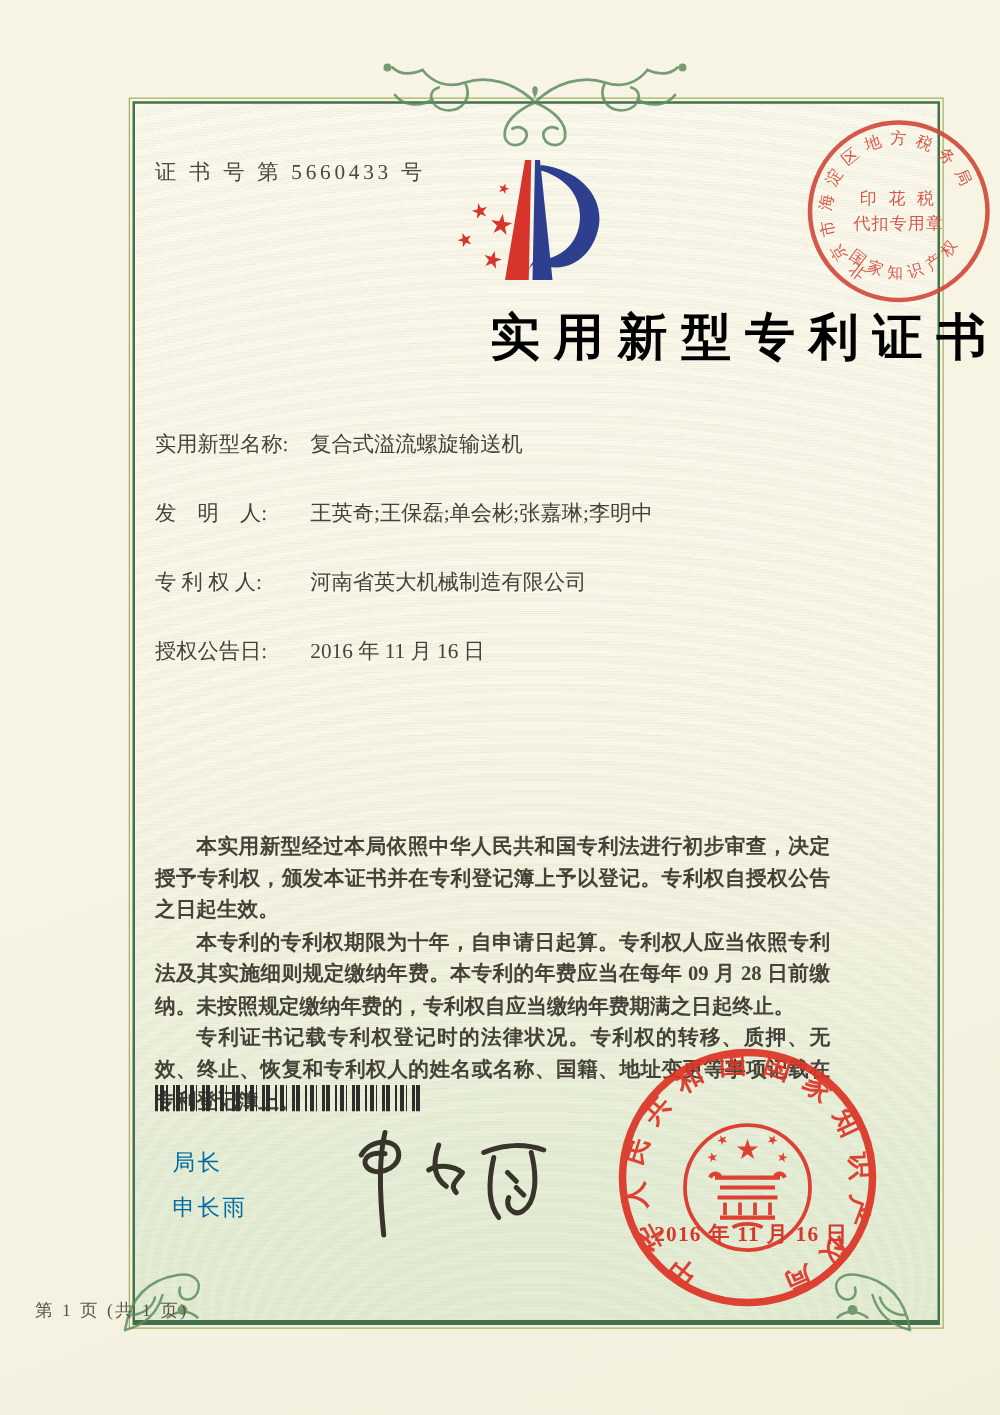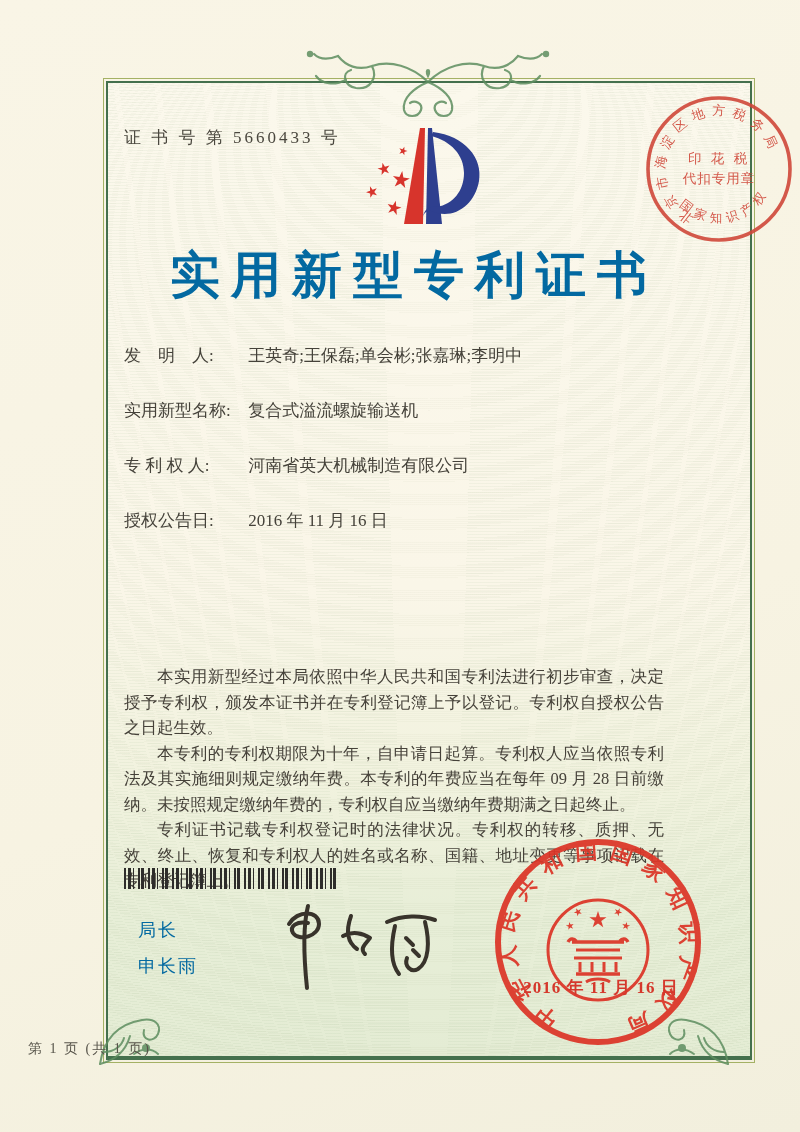--- a/index.html
+++ b/index.html
@@ -26,31 +26,31 @@
   
   .ornament-top{position:absolute;left:256px;top:40px;width:288px;height:78px;}
   .corner{position:absolute;width:74px;height:72px;}
   .corner.left{left:66px;top:996px;}
   .corner.right{right:66px;top:996px;transform:scaleX(-1);}
   
   .cert-no{position:absolute;left:96px;top:126px;font-size:17px;letter-spacing:3px;color:#4a473e;}
   .logo{position:absolute;left:331px;top:120px;width:140px;height:122px;}
   .tax-stamp{position:absolute;left:612px;top:90px;width:158px;height:158px;opacity:.9;}
   .title{
-    position:absolute;left:0;top:242px;width:100%;text-align:center;
-    font-size:50px;letter-spacing:11px;color:#0369a1;font-weight:600;
+    position:absolute;left:0;top:242px;width:100%;text-align:right;
+    font-size:40px;letter-spacing:11px;color:#000000;font-weight:600;
   }
   
   .fields{position:absolute;left:96px;top:344px;width:540px;}
   .field{height:55px;font-size:17px;color:#45423a;white-space:nowrap;}
   .field .lbl{display:inline-block;min-width:120px;}
   
   .paras{position:absolute;left:96px;top:664px;width:540px;font-size:16.5px;
          line-height:25.5px;color:#46423a;text-align:justify;}
-  .paras p{margin:0;text-indent:2em;}
+  .paras p{margin:0;text-indent:2em;font-weight:bold;}
   
   .barcode{
     position:absolute;left:96px;top:868px;width:214px;height:21px;
     background:repeating-linear-gradient(90deg,
       #2e2d2b 0 2px,transparent 2px 4px,#2e2d2b 4px 7px,transparent 7px 9px,
       #2e2d2b 9px 10px,transparent 10px 14px,#2e2d2b 14px 16px,transparent 16px 17px,
       #2e2d2b 17px 20px,transparent 20px 24px);
   }
   .director{position:absolute;left:110px;top:918px;font-size:18px;color:#0369a1;
             font-family:"Liberation Sans","DejaVu Sans",sans-serif;}
@@ -141,26 +141,26 @@
       <textPath href="#taxBottom" startOffset="14">国家知识产权局</textPath>
     </text>
     <text x="79" y="73" text-anchor="middle" font-size="13.5" letter-spacing="3" class="stamp-red">印 花 税</text>
     <text x="79" y="93" text-anchor="middle" font-size="13.5" letter-spacing="1" class="stamp-red">代扣专用章</text>
   </svg>
 
   <div class="title">实用新型专利证书</div>
 
   <div class="fields">
     <div class="field">
+      <span class="lbl">实用新型名称:</span>
+      <span class="val">复合式溢流螺旋输送机</span>
+    </div>
+    <div class="field">
       <span class="lbl">发　明　人:</span>
       <span class="val">王英奇;王保磊;单会彬;张嘉琳;李明中</span>
-    </div>
-    <div class="field">
-      <span class="lbl">实用新型名称:</span>
-      <span class="val">复合式溢流螺旋输送机</span>
     </div>
     <div class="field">
       <span class="lbl">专 利 权 人:</span>
       <span class="val">河南省英大机械制造有限公司</span>
     </div>
     <div class="field">
       <span class="lbl">授权公告日:</span>
       <span class="val">2016 年 11 月 16 日</span>
     </div>
   </div>

